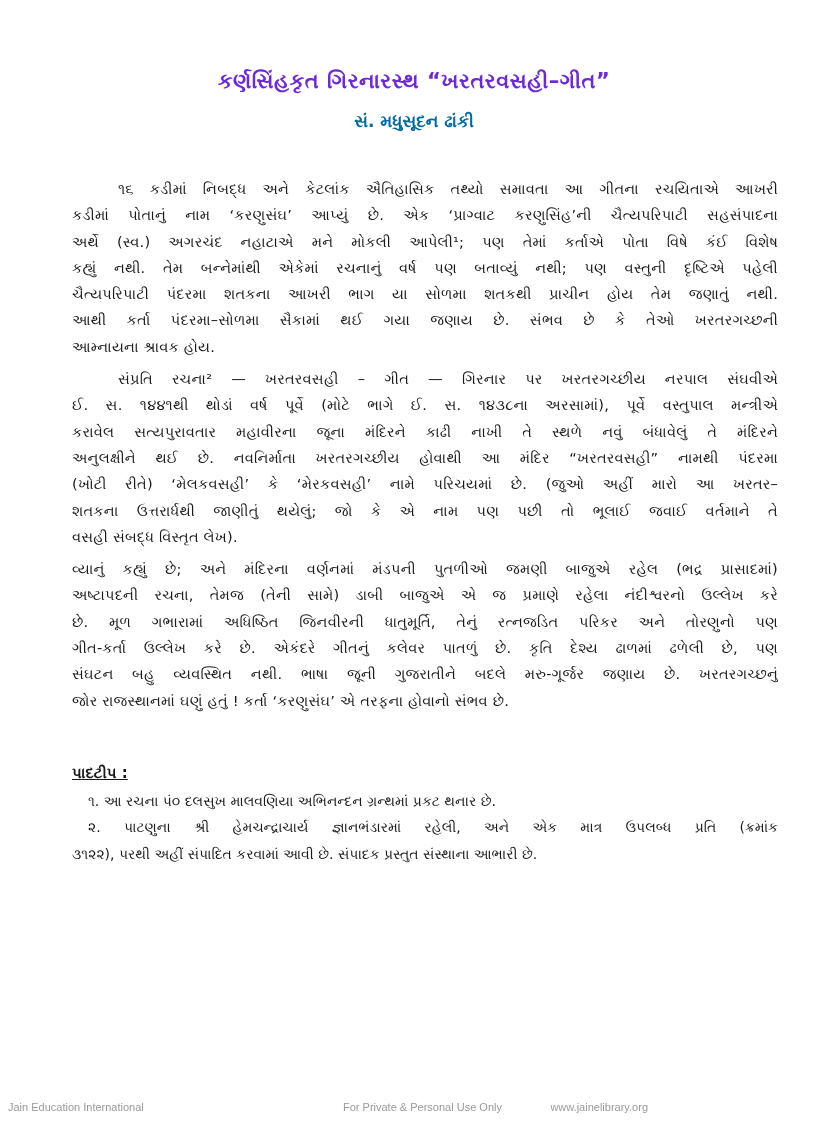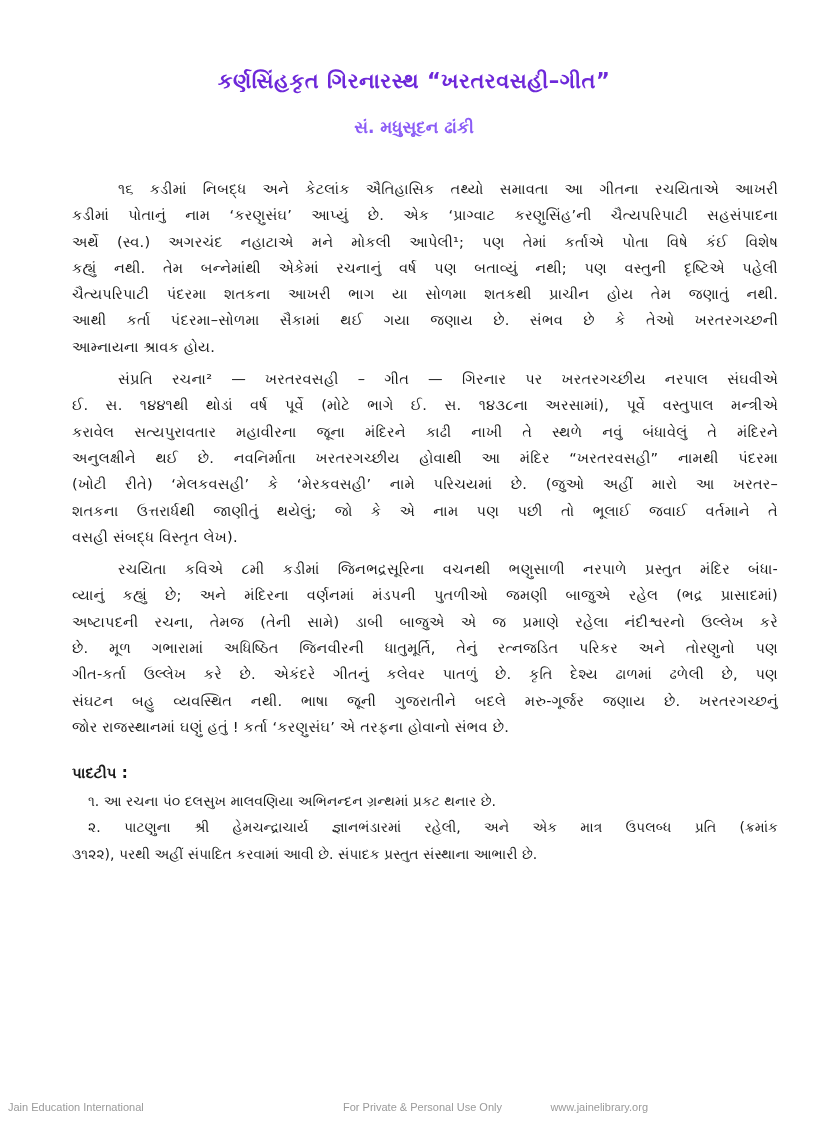--- a/index.html
+++ b/index.html
@@ -32,22 +32,22 @@
       font-size: 21px;
       font-weight: bold;
       letter-spacing: 0.5px;
       line-height: 30px;
       color: #6d28d9;
     }
     .subtitle {
       font-size: 17px;
       font-weight: bold;
       line-height: 26px;
-      color: #8b5cf6;
-      margin-top: 18px;
+      color: #0369a1;
+      margin-top: 12px;
     }
     .body-text {
       position: absolute;
       left: 72px;
       top: 176px;
       width: 706px;
     }
     .para {
       margin: 0 0 6px 0;
     }
@@ -70,20 +70,21 @@
       position: absolute;
       left: 72px;
       top: 760px;
       width: 706px;
     }
     .fn-heading {
       font-size: 15px;
       font-weight: bold;
       line-height: 26px;
       margin-bottom: 2px;
+      text-decoration: underline;
     }
     .fn-line {
       display: block;
       font-size: 14px;
       line-height: 26.3px;
       white-space: nowrap;
     }
     .fn-line.item {
       padding-left: 16px;
     }
@@ -131,21 +132,20 @@
       <span class="line indent">સંપ્રતિ રચના² — ખરતરવસહી – ગીત — ગિરનાર પર ખરતરગચ્છીય નરપાલ સંઘવીએ</span>
       <span class="line">ઈ. સ. ૧૪૪૧થી થોડાં વર્ષ પૂર્વે (મોટે ભાગે ઈ. સ. ૧૪૩૮ના અરસામાં), પૂર્વે વસ્તુપાલ મન્ત્રીએ</span>
       <span class="line">કરાવેલ સત્યપુરાવતાર મહાવીરના જૂના મંદિરને કાઢી નાખી તે સ્થળે નવું બંધાવેલું તે મંદિરને</span>
       <span class="line">અનુલક્ષીને થઈ છે. નવનિર્માતા ખરતરગચ્છીય હોવાથી આ મંદિર “ખરતરવસહી” નામથી પંદરમા</span>
       <span class="line">(ખોટી રીતે) ‘મેલકવસહી’ કે ‘મેરકવસહી’ નામે પરિચયમાં છે. (જુઓ અહીં મારો આ ખરતર–</span>
       <span class="line">શતકના ઉત્તરાર્ધથી જાણીતું થયેલું; જો કે એ નામ પણ પછી તો ભૂલાઈ જવાઈ વર્તમાને તે</span>
       <span class="line last">વસહી સંબદ્ધ વિસ્તૃત લેખ).</span>
     </div>
 
     <div class="para">
-      <span class="line indent">રચયિતા કવિએ ૮મી કડીમાં જિનભદ્રસૂરિના વચનથી ભણુસાળી નરપાળે પ્રસ્તુત મંદિર બંધા-</span>
       <span class="line">વ્યાનું કહ્યું છે; અને મંદિરના વર્ણનમાં મંડપની પુતળીઓ જમણી બાજુએ રહેલ (ભદ્ર પ્રાસાદમાં)</span>
       <span class="line">અષ્ટાપદની રચના, તેમજ (તેની સામે) ડાબી બાજુએ એ જ પ્રમાણે રહેલા નંદીશ્વરનો ઉલ્લેખ કરે</span>
       <span class="line">છે. મૂળ ગભારામાં અધિષ્ઠિત જિનવીરની ધાતુમૂર્તિ, તેનું રત્નજડિત પરિકર અને તોરણુનો પણ</span>
       <span class="line">ગીત-કર્તા ઉલ્લેખ કરે છે. એકંદરે ગીતનું કલેવર પાતળું છે. કૃતિ દેશ્ય ઢાળમાં ઢળેલી છે, પણ</span>
       <span class="line">સંઘટન બહુ વ્યવસ્થિત નથી. ભાષા જૂની ગુજરાતીને બદલે મરુ-ગૂર્જર જણાય છે. ખરતરગચ્છનું</span>
       <span class="line last">જોર રાજસ્થાનમાં ઘણું હતું ! કર્તા ‘કરણુસંઘ’ એ તરફના હોવાનો સંભવ છે.</span>
     </div>
 
   </div>
 

